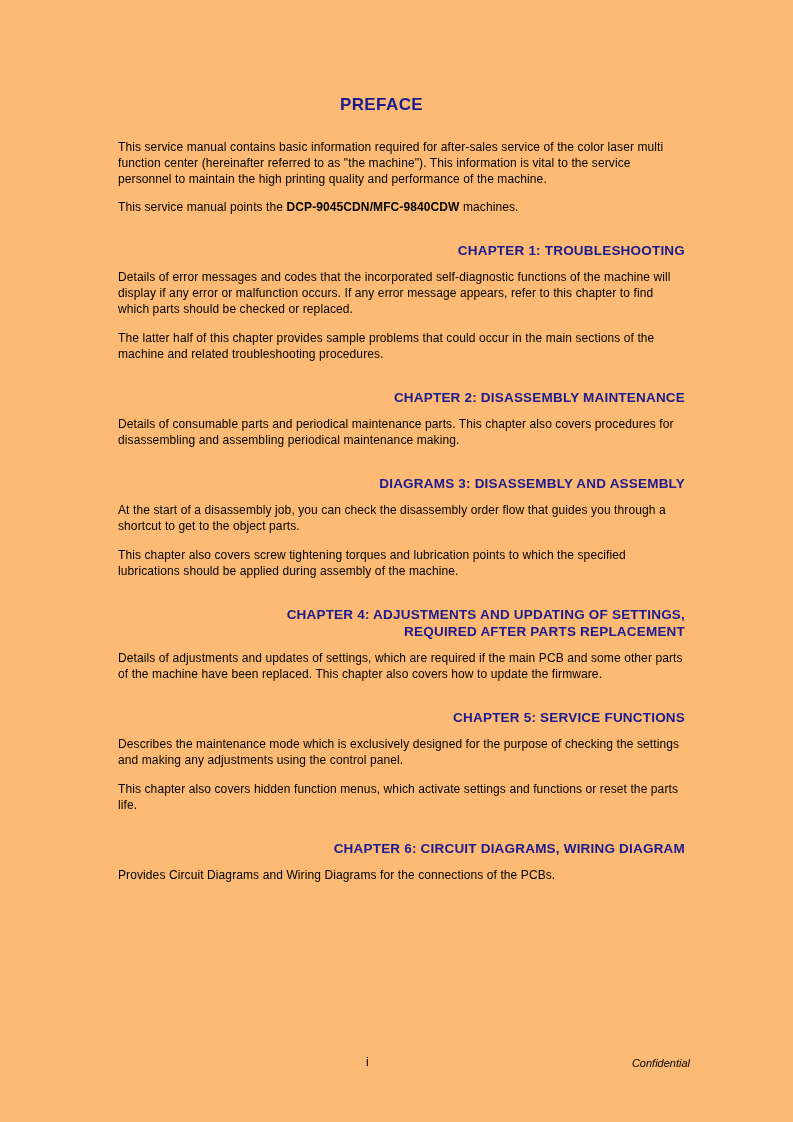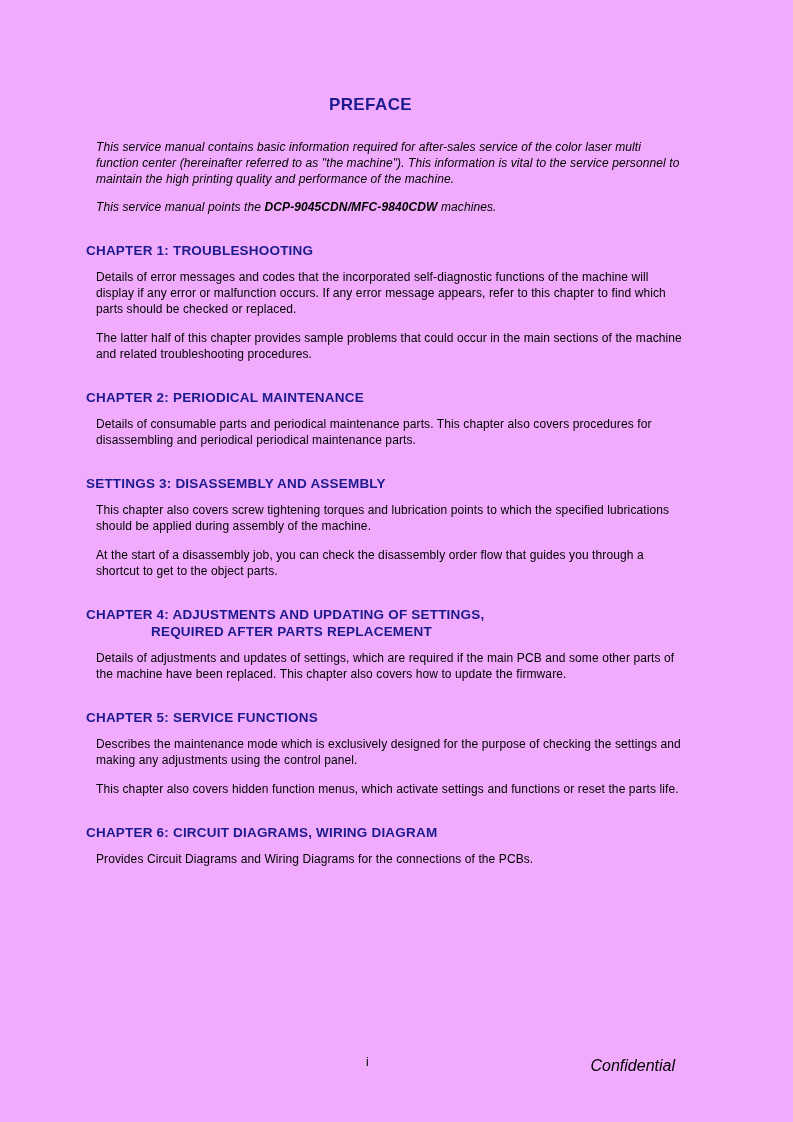--- a/index.html
+++ b/index.html
@@ -4,76 +4,76 @@
 <style>
   html, body {
     margin: 0;
     padding: 0;
     background: #ffffff;
   }
   .page {
     position: relative;
     width: 793px;
     height: 1122px;
-    background: #f0abfc;
+    background: #fdba74;
     box-sizing: border-box;
-    padding: 95px 108px 0 86px;
+    padding: 95px 108px 0 108px;
     font-family: "Liberation Sans", sans-serif;
     color: #000000;
     overflow: hidden;
   }
   .doc-title {
     margin: 0 -108px 24px -138px;
     text-align: center;
     font-size: 17px;
     font-weight: bold;
     letter-spacing: 0.4px;
     color: #1c1a8e;
   }
   .body-text {
     font-size: 12px;
     line-height: 16px;
     letter-spacing: 0.1px;
   }
   .intro p {
     margin: 8px 0 12px 10px;
-    font-style: italic;
   }
   .chapter {
     margin-top: 27px;
   }
   .chapter-heading {
     margin: 0 0 10px 0;
     font-size: 13.5px;
     font-weight: bold;
     letter-spacing: 0.2px;
     color: #1c1a8e;
     line-height: 17px;
+    text-align: right;
   }
   .heading-line2 {
     display: block;
     margin-left: 65px;
   }
   .chapter p {
     margin: 0 0 13px 10px;
   }
   .models-bold {
     font-weight: bold;
   }
   .footer-page-number {
     position: absolute;
     top: 1055px;
     left: 366px;
     font-size: 12px;
   }
   .footer-confidential {
     position: absolute;
     top: 1057px;
-    right: 118px;
-    font-size: 16px;
+    right: 103px;
+    font-size: 11px;
     font-style: italic;
     margin-left: 27px;
   }
 </style>
 </head>
 <body>
 
 <div class="page">
 
   <h1 class="doc-title">PREFACE</h1>
@@ -83,28 +83,28 @@
     <p><span>This service manual points the </span><span class="models-bold">DCP-9045CDN/MFC-9840CDW</span><span> machines.</span></p>
   </div>
 
   <div class="chapter body-text">
     <h2 class="chapter-heading">CHAPTER 1: TROUBLESHOOTING</h2>
     <p>Details of error messages and codes that the incorporated self-diagnostic functions of the machine will display if any error or malfunction occurs. If any error message appears, refer to this chapter to find which parts should be checked or replaced.</p>
     <p>The latter half of this chapter provides sample problems that could occur in the main sections of the machine and related troubleshooting procedures.</p>
   </div>
 
   <div class="chapter body-text">
-    <h2 class="chapter-heading">CHAPTER 2: PERIODICAL MAINTENANCE</h2>
-    <p>Details of consumable parts and periodical maintenance parts. This chapter also covers procedures for disassembling and periodical periodical maintenance parts.</p>
+    <h2 class="chapter-heading">CHAPTER 2: DISASSEMBLY MAINTENANCE</h2>
+    <p>Details of consumable parts and periodical maintenance parts. This chapter also covers procedures for disassembling and assembling periodical maintenance making.</p>
   </div>
 
   <div class="chapter body-text">
-    <h2 class="chapter-heading">SETTINGS 3: DISASSEMBLY AND ASSEMBLY</h2>
+    <h2 class="chapter-heading">DIAGRAMS 3: DISASSEMBLY AND ASSEMBLY</h2>
+    <p>At the start of a disassembly job, you can check the disassembly order flow that guides you through a shortcut to get to the object parts.</p>
     <p>This chapter also covers screw tightening torques and lubrication points to which the specified lubrications should be applied during assembly of the machine.</p>
-    <p>At the start of a disassembly job, you can check the disassembly order flow that guides you through a shortcut to get to the object parts.</p>
   </div>
 
   <div class="chapter body-text">
     <h2 class="chapter-heading"><span>CHAPTER 4: ADJUSTMENTS AND UPDATING OF SETTINGS,</span><span class="heading-line2">REQUIRED AFTER PARTS REPLACEMENT</span></h2>
     <p>Details of adjustments and updates of settings, which are required if the main PCB and some other parts of the machine have been replaced. This chapter also covers how to update the firmware.</p>
   </div>
 
   <div class="chapter body-text">
     <h2 class="chapter-heading">CHAPTER 5: SERVICE FUNCTIONS</h2>
     <p>Describes the maintenance mode which is exclusively designed for the purpose of checking the settings and making any adjustments using the control panel.</p>

